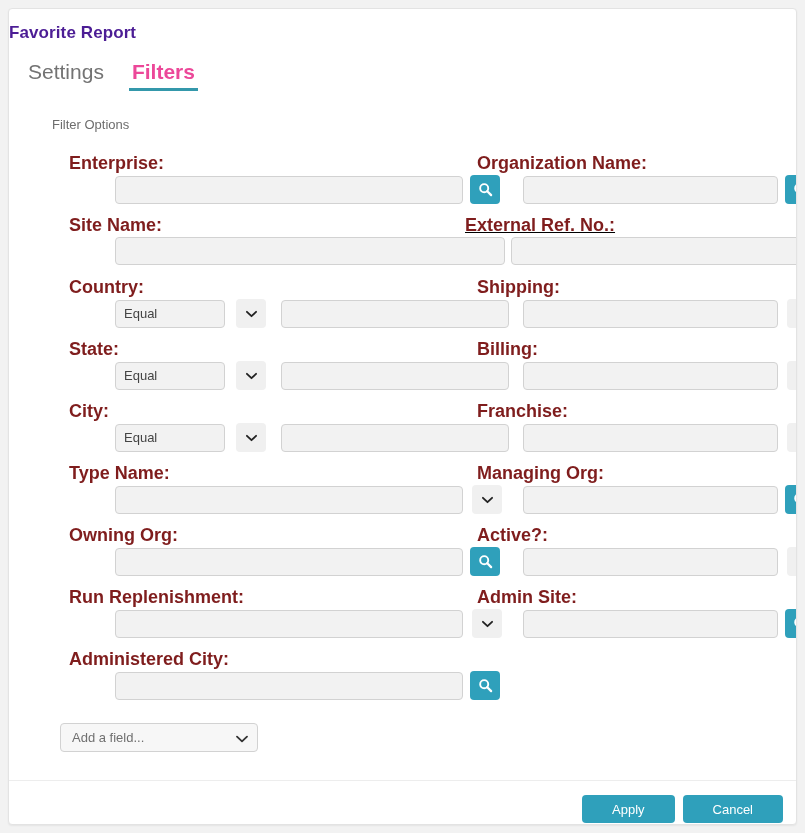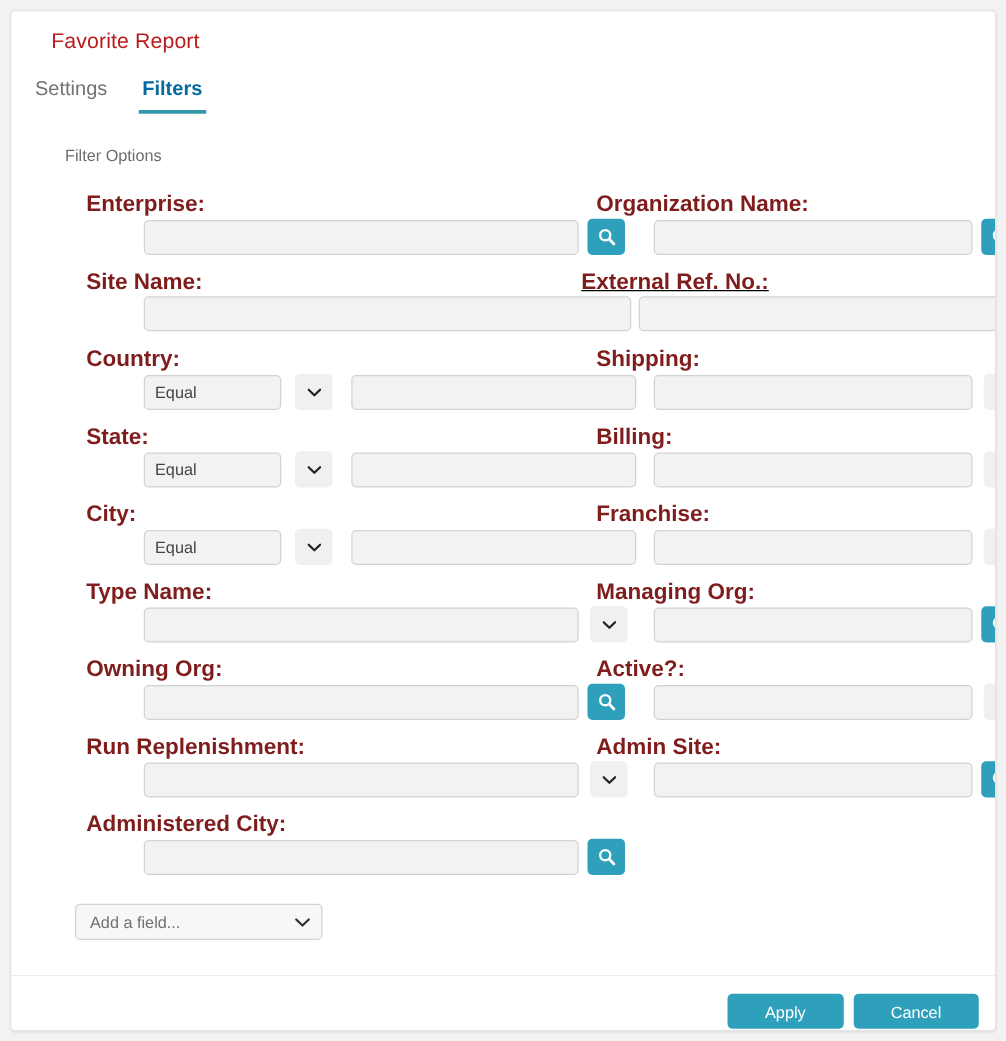--- a/index.html
+++ b/index.html
@@ -21,47 +21,47 @@
     background: #ffffff;
     border: 1px solid #e3e3e3;
     border-radius: 4px;
     box-sizing: border-box;
     box-shadow: 0 1px 2px rgba(0,0,0,0.06);
     overflow: hidden;
   }
 
   .page-title {
     position: absolute;
-    left: 32px;
+    left: 0;
     top: 14px;
     font-size: 17px;
-    font-weight: normal;
-    color: #b91c1c;
+    font-weight: bold;
+    color: #4c1d95;
     letter-spacing: 0.1px;
   }
 
   
   .tabs {
     position: absolute;
     left: 16px;
     top: 52px;
     display: flex;
     align-items: flex-end;
     gap: 22px;
   }
   .tab {
-    font-size: 16px;
+    font-size: 21px;
     color: #737373;
     padding: 2px 3px 7px 3px;
     border-bottom: 3px solid transparent;
     cursor: pointer;
     line-height: 18px;
   }
   .tab.active {
-    color: #0369a1;
+    color: #ec4899;
     font-weight: bold;
     border-bottom-color: #3498ab;
   }
 
   
   .filter-options-label {
     position: absolute;
     left: 43px;
     top: 108px;
     font-size: 13px;

